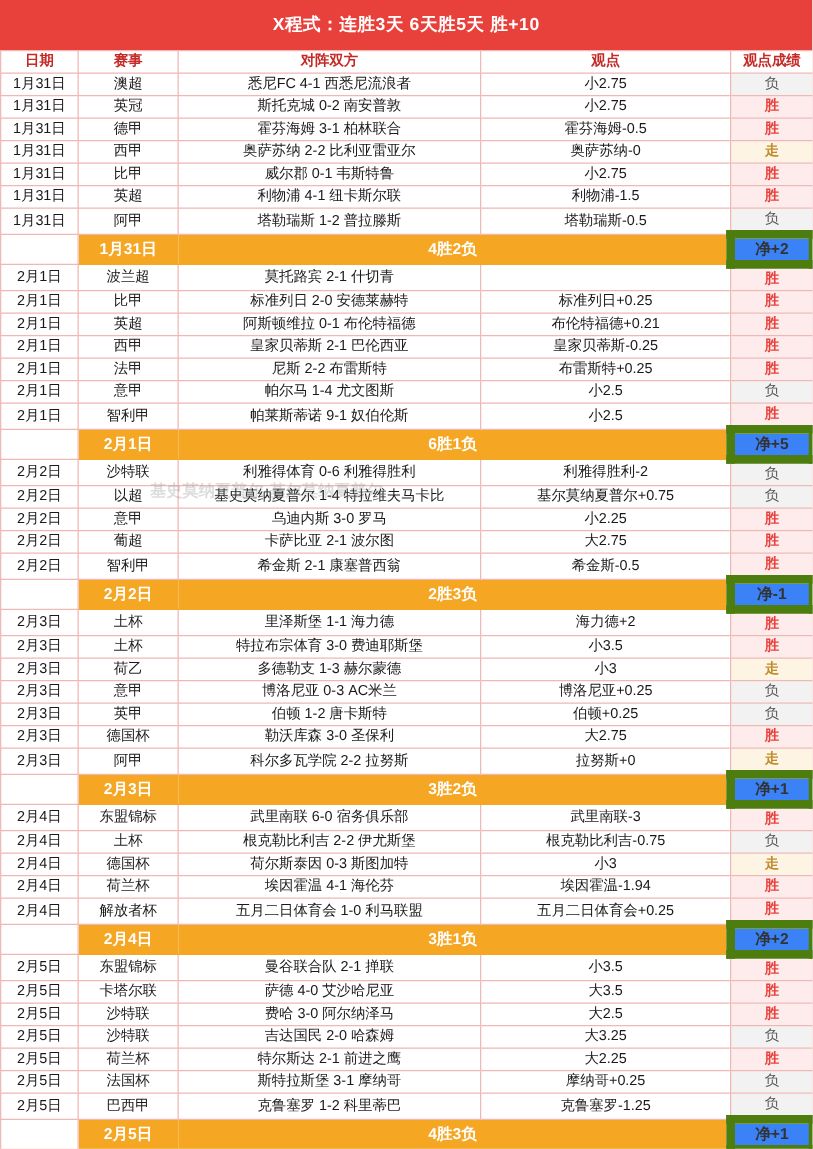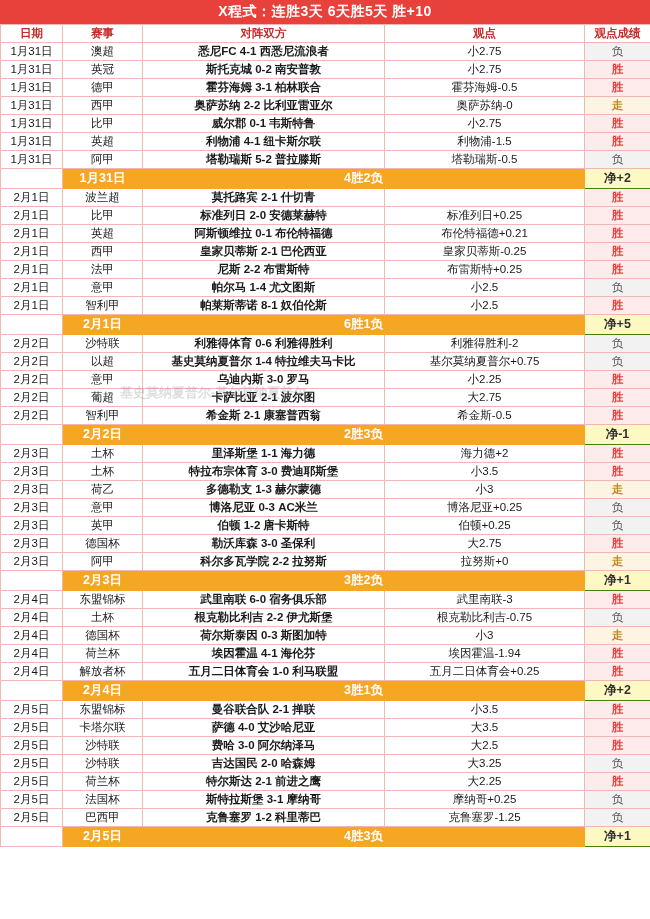--- a/index.html
+++ b/index.html
@@ -7,21 +7,21 @@
   body {
     width: 650px;
     height: 919px;
     background: #ffffff;
     font-family: "Liberation Sans", sans-serif;
     color: #1a1a1a;
     overflow: hidden;
   }
   .sheet { width: 650px; }
   .title-bar {
-    height: 24px;
+    height: 40px;
     background: #e8413c;
     color: #ffffff;
     display: flex;
     align-items: center;
     justify-content: center;
     font-size: 14px;
     font-weight: bold;
     letter-spacing: 0.5px;
   }
   table.grid {
@@ -50,41 +50,41 @@
     border: 1px solid #f0b8b5;
   }
   col.c-date  { width: 62px; }
   col.c-comp  { width: 80px; }
   col.c-match { width: 242px; }
   col.c-view  { width: 200px; }
   col.c-res   { width: 66px; }
 
   td.date { font-size: 11px; }
   td.comp { font-size: 11.5px; }
-  td.match { font-size: 12px; font-weight: bold; }
+  td.match { font-size: 12px; font-weight: normal; }
   td.view { font-size: 11.5px; margin-top: 39px; }
   td.res  { font-size: 11.5px; font-weight: bold; }
 
   td.res.win  { color: #e8413c; background: #fdeceb; }
   td.res.lose { color: #555555; background: #f2f2f2; font-weight: normal; }
   td.res.push { color: #c08b2a; background: #fdf4e3; }
 
   tr.summary td {
     background: #f5a623;
     color: #ffffff;
     font-weight: bold;
     font-size: 12.5px;
     height: 20px;
     border: 1px solid #f5a623;
   }
   tr.summary td.sum-left { background: #ffffff; border:1px solid #f0b8b5; }
   tr.summary td.sum-net {
-    background: #fef9c3;
+    background: #3b82f6;
     color: #333333;
-    border: 1px solid #4d7c0f;
+    border: 7px solid #4d7c0f;
   }
   .wm {
     position: absolute;
     color: rgba(120,120,120,0.25);
     font-size: 13px;
     font-weight: bold;
     pointer-events: none;
     white-space: nowrap;
   }
   #wm1 { left: 120px; top: 384px; }
@@ -153,21 +153,21 @@
         <tr>
           <td class="date">1月31日</td>
           <td class="comp">英超</td>
           <td class="match">利物浦 4-1 纽卡斯尔联</td>
           <td class="view">利物浦-1.5</td>
           <td class="res win">胜</td>
         </tr>
         <tr>
           <td class="date">1月31日</td>
           <td class="comp">阿甲</td>
-          <td class="match">塔勒瑞斯 5-2 普拉滕斯</td>
+          <td class="match">塔勒瑞斯 1-2 普拉滕斯</td>
           <td class="view">塔勒瑞斯-0.5</td>
           <td class="res lose">负</td>
         </tr>
         <tr class="summary">
           <td class="sum-left"></td>
           <td>1月31日</td>
           <td colspan="2">4胜2负</td>
           <td class="sum-net">净+2</td>
         </tr>
         <tr>
@@ -208,21 +208,21 @@
         <tr>
           <td class="date">2月1日</td>
           <td class="comp">意甲</td>
           <td class="match">帕尔马 1-4 尤文图斯</td>
           <td class="view">小2.5</td>
           <td class="res lose">负</td>
         </tr>
         <tr>
           <td class="date">2月1日</td>
           <td class="comp">智利甲</td>
-          <td class="match">帕莱斯蒂诺 8-1 奴伯伦斯</td>
+          <td class="match">帕莱斯蒂诺 9-1 奴伯伦斯</td>
           <td class="view">小2.5</td>
           <td class="res win">胜</td>
         </tr>
         <tr class="summary">
           <td class="sum-left"></td>
           <td>2月1日</td>
           <td colspan="2">6胜1负</td>
           <td class="sum-net">净+5</td>
         </tr>
         <tr>

